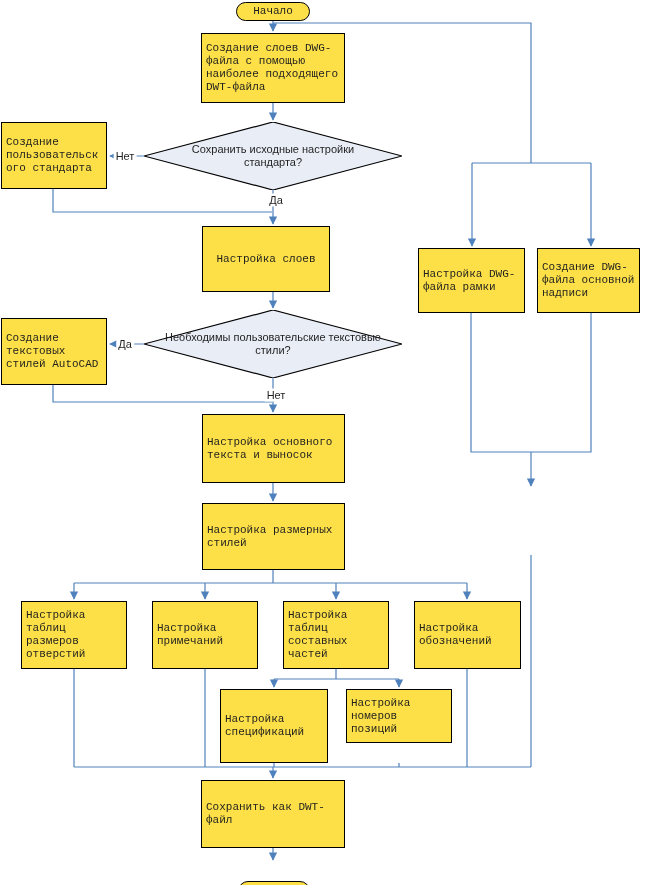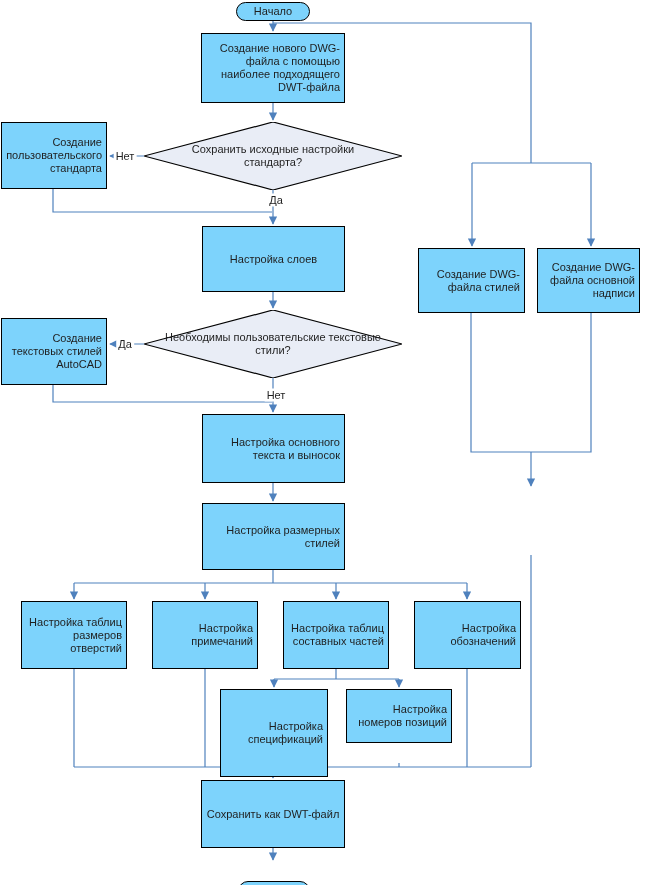--- a/index.html
+++ b/index.html
@@ -27,26 +27,27 @@
   }
   #connectors polyline {
     fill: none;
     stroke: #4f81bd;
     stroke-width: 1.2;
   }
   .node {
     position: absolute;
     box-sizing: border-box;
     border: 1.4px solid #000000;
-    background: #7dd3fc;
+    background: #fde047;
     display: flex;
     align-items: center;
     justify-content: center;
-    text-align: right;
+    text-align: left;
     padding: 2px 4px;
+    font-family: Liberation Mono, monospace;
   }
   .terminator {
     border-radius: 10px;
   }
   .diamond-svg {
     position: absolute;
   }
   .diamond-svg polygon {
     fill: #e9edf6;
     stroke: #000000;
@@ -132,26 +133,26 @@
   </svg>
 
   <div class="node terminator" style="left:236px; top:2px; width:74px; height:19px;">
     <span>Начало</span>
   </div>
   <div class="node terminator" style="left:238px; top:881px; width:72px; height:20px;padding-left:47px;">
     <span>Конец</span>
   </div>
 
   <div class="node" style="left:201px; top:33px; width:144px; height:70px;">
-    <span>Создание нового DWG-файла с помощью наиболее подходящего DWT-файла</span>
+    <span>Создание слоев DWG-файла с помощью наиболее подходящего DWT-файла</span>
   </div>
   <div class="node" style="left:1px; top:122px; width:106px; height:67px; overflow-wrap:anywhere;">
     <span>Создание пользовательского стандарта</span>
   </div>
-  <div class="node" style="left:202px; top:226px; width:143px; height:66px;">
+  <div class="node" style="left:202px; top:226px; width:128px; height:66px;">
     <span>Настройка слоев</span>
   </div>
   <div class="node" style="left:1px; top:318px; width:106px; height:67px;">
     <span>Создание текстовых стилей AutoCAD</span>
   </div>
   <div class="node" style="left:202px; top:414px; width:143px; height:69px;">
     <span>Настройка основного текста и выносок</span>
   </div>
   <div class="node" style="left:202px; top:503px; width:143px; height:67px;">
     <span>Настройка размерных стилей</span>
@@ -163,29 +164,29 @@
   <div class="node" style="left:152px; top:601px; width:106px; height:68px;">
     <span>Настройка примечаний</span>
   </div>
   <div class="node" style="left:283px; top:601px; width:106px; height:68px;">
     <span>Настройка таблиц составных частей</span>
   </div>
   <div class="node" style="left:414px; top:601px; width:107px; height:68px;">
     <span>Настройка обозначений</span>
   </div>
 
-  <div class="node" style="left:220px; top:689px; width:108px; height:88px;">
+  <div class="node" style="left:220px; top:689px; width:108px; height:74px;">
     <span>Настройка спецификаций</span>
   </div>
   <div class="node" style="left:346px; top:689px; width:106px; height:54px;">
     <span>Настройка номеров позиций</span>
   </div>
 
   <div class="node" style="left:418px; top:248px; width:107px; height:65px;">
-    <span>Создание DWG-файла стилей</span>
+    <span>Настройка DWG-файла рамки</span>
   </div>
   <div class="node" style="left:537px; top:248px; width:103px; height:65px;">
     <span>Создание DWG-файла основной надписи</span>
   </div>
 
   <div class="node" style="left:201px; top:780px; width:144px; height:68px;">
     <span>Сохранить как DWT-файл</span>
   </div>
 
   <svg class="diamond-svg" style="left:144px; top:122px;" width="258" height="68" viewBox="0 0 258 68">

